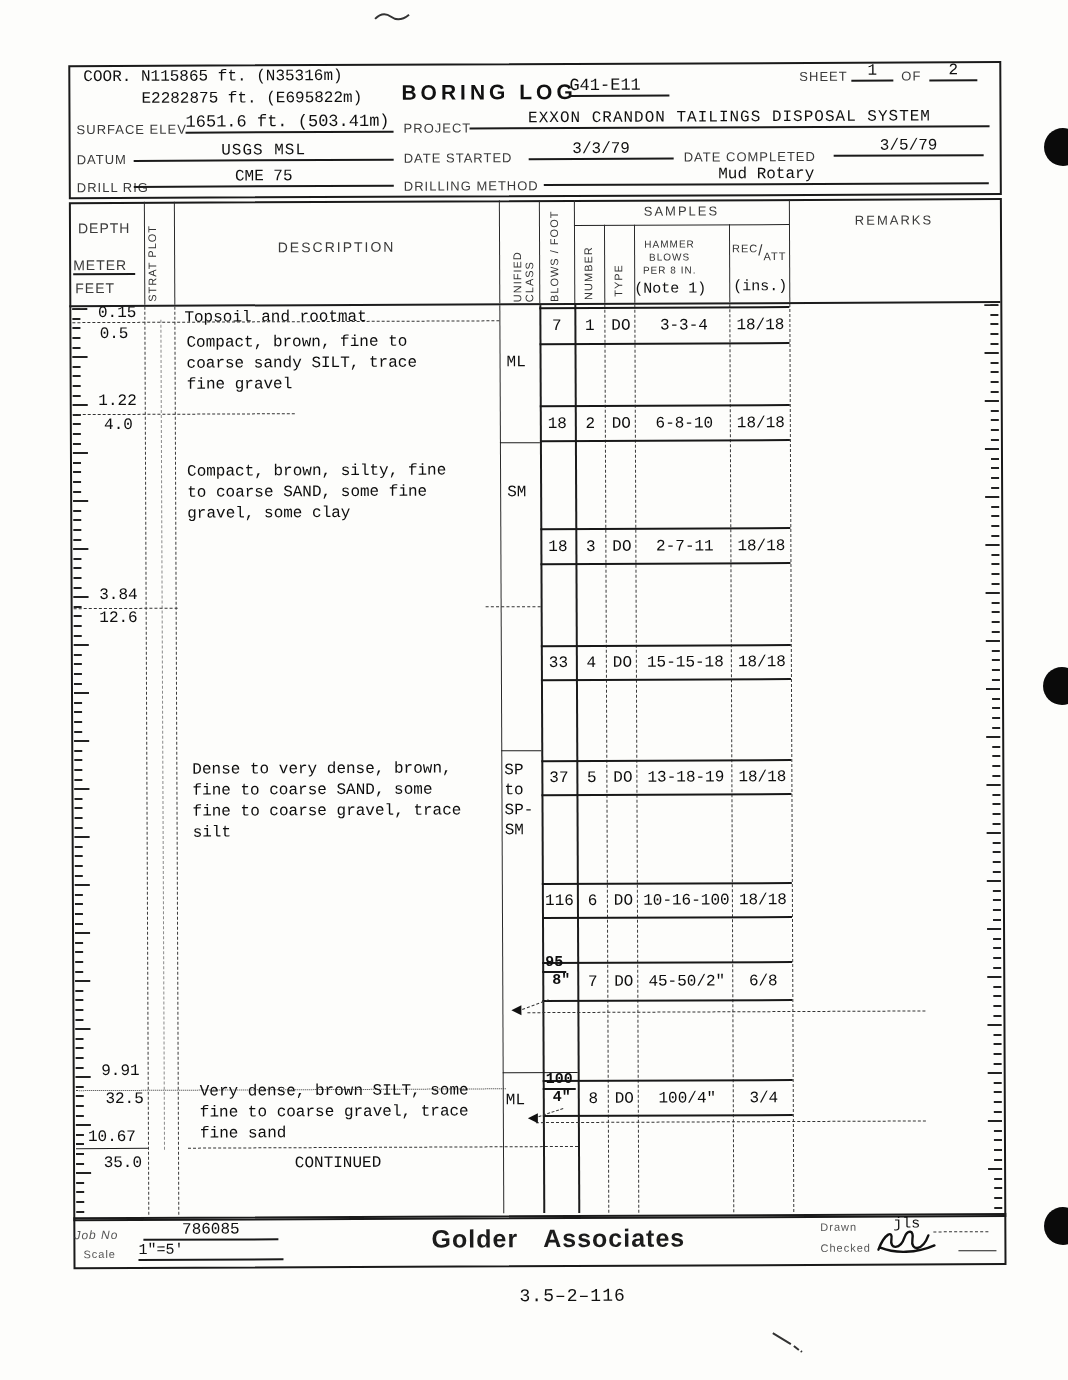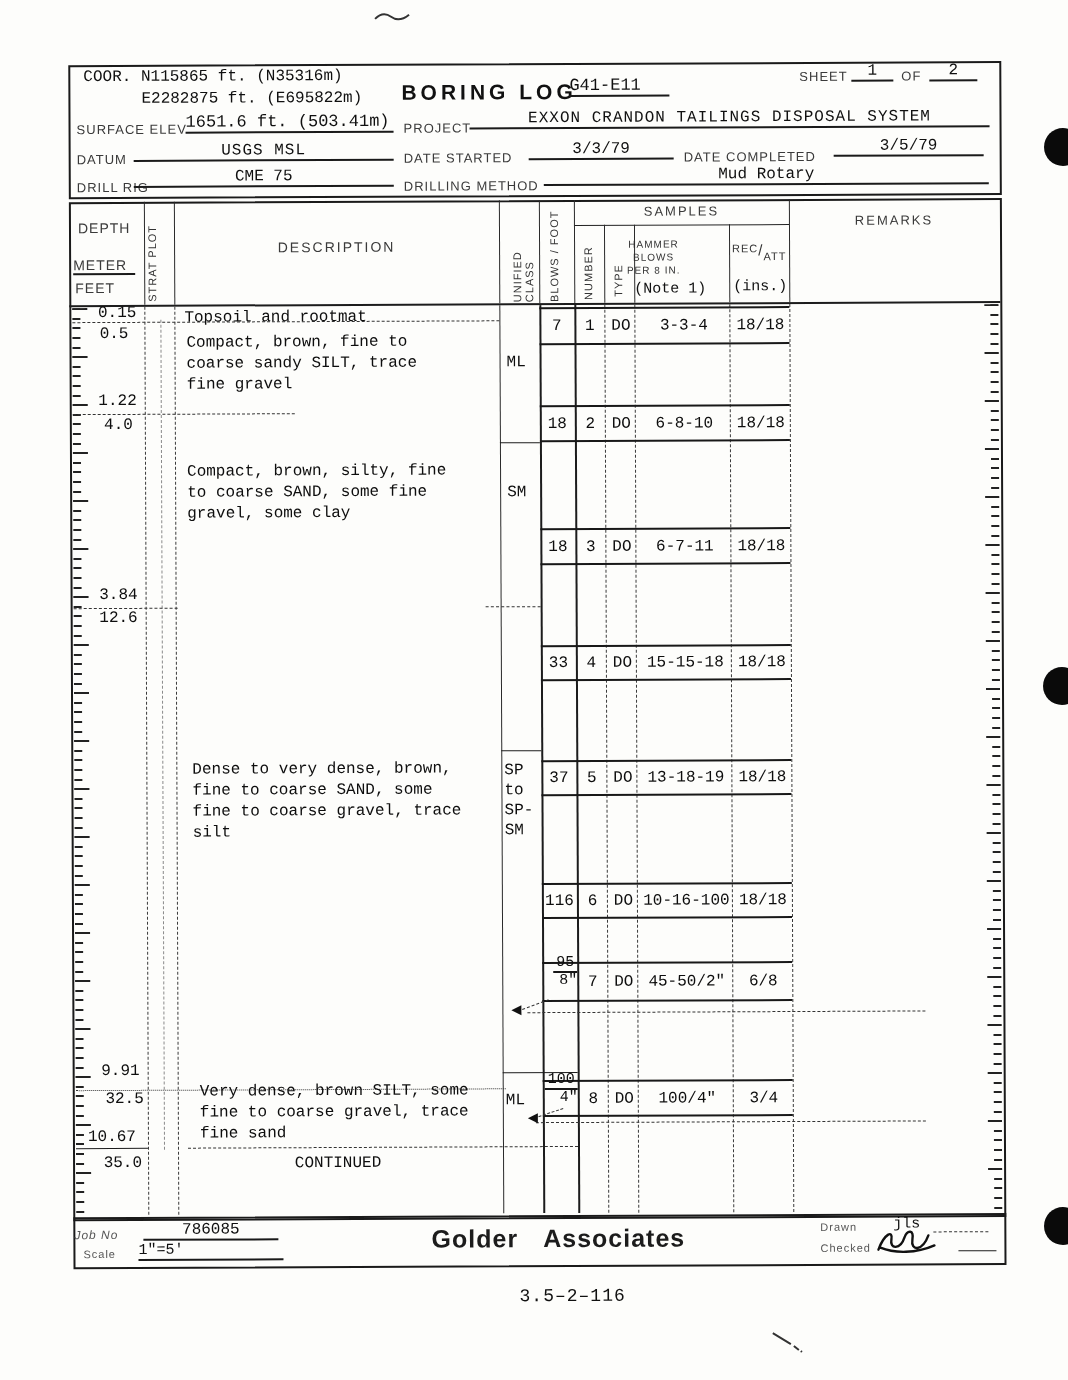--- a/index.html
+++ b/index.html
@@ -23,21 +23,21 @@
   .hdash{border-top:1.5px dashed #333;}
   .hdot{border-top:1.5px dotted #333;}
   .preline{white-space:pre-line;}
   .desc{font-size:16px;line-height:21px;color:#0e0e0e;}
   .depth{font-size:16px;width:64px;text-align:right;padding-right:4px;color:#0e0e0e;}
   .classlbl{font-size:16px;line-height:20px;color:#0e0e0e;}
   .srow{position:absolute;left:505px;width:250px;border-top:2px solid #181818;border-bottom:2px solid #181818;
         display:flex;align-items:center;font-size:16px;color:#0e0e0e;}
   .c{display:block;text-align:center;}
   .c-blows{width:35px;}.c-num{width:31px;}.c-type{width:31px;}.c-hammer{width:95px;}.c-rec{width:58px;}
-  .frac{display:flex;flex-direction:column;align-items:flex-end;line-height:16px;font-size:15px;margin-top:-20px;}
+  .frac{display:flex;flex-direction:column;align-items:flex-start;line-height:16px;font-size:15px;margin-top:-20px;font-weight:bold;}
   .frac .ftop{border-bottom:2px solid #181818;padding:0 3px;}
   .frac .fbot{padding-left:10px;}
   .ticks{position:absolute;background:repeating-linear-gradient(to bottom,#222 0px,#222 2px,transparent 2px,transparent 9.6px);}
   .ticksM{position:absolute;background:repeating-linear-gradient(to bottom,#222 0px,#222 2px,transparent 2px,transparent 48px);}
   .tri{position:absolute;width:0;height:0;border-top:5px solid transparent;border-bottom:5px solid transparent;border-right:10px solid #111;}
   .leader{position:absolute;height:0;border-top:1.5px dashed #333;}
   .hole{position:absolute;width:38px;height:38px;border-radius:50%;background:#0a0a0a;}
   .hdrsm{font-family:"Liberation Sans",sans-serif;font-size:10px;letter-spacing:1px;color:#333;line-height:13px;text-align:center;}
   .recatt{font-family:"Liberation Sans",sans-serif;font-size:11px;color:#333;letter-spacing:1px;}
 </style>
@@ -87,21 +87,21 @@
   <div class="abs lbl uline" style="left:39px;top:255px;font-size:14px;width:62px;">METER</div>
   <div class="abs lbl" style="left:41px;top:278px;font-size:14px;">FEET</div>
   <div class="abs vtext" style="left:112px;top:212px;height:88px;">STRAT PLOT</div>
   <div class="abs lbl" style="left:140px;top:238px;width:325px;text-align:center;font-size:14px;letter-spacing:2px;">DESCRIPTION</div>
   <div class="abs vtext" style="left:477px;top:208px;height:94px;">UNIFIED CLASS</div>
   <div class="abs vtext" style="left:514px;top:208px;height:94px;">BLOWS / FOOT</div>
 
   <div class="abs lbl" style="left:540px;top:204px;width:215px;height:21px;text-align:center;font-size:13px;letter-spacing:2px;border-bottom:1.5px solid #222;">SAMPLES</div>
   <div class="abs vtext" style="left:548px;top:238px;height:62px;">NUMBER</div>
   <div class="abs vtext" style="left:578px;top:245px;height:52px;">TYPE</div>
-  <div class="abs hdrsm" style="left:572px;top:238px;width:95px;">
+  <div class="abs hdrsm" style="left:588px;top:238px;width:95px;">
     <span>HAMMER</span><br>
     <span>BLOWS</span><br>
     <span>PER 8 IN.</span>
   </div>
   <div class="abs mono" style="left:600px;top:281px;width:95px;text-align:left;font-size:15px;">(Note 1)</div>
   <div class="abs recatt" style="left:698px;top:242px;width:56px;">
     <span style="position:relative;top:-3px;">REC</span><span style="font-size:15px;">/</span><span style="position:relative;top:5px;">ATT</span>
   </div>
   <div class="abs mono" style="left:696px;top:279px;width:60px;text-align:center;font-size:15px;">(ins.)</div>
   <div class="abs lbl" style="left:755px;top:214px;width:210px;text-align:center;font-size:13px;letter-spacing:2px;">REMARKS</div>
@@ -189,21 +189,21 @@
     <span class="c c-blows">18</span>
     <span class="c c-num">2</span>
     <span class="c c-type">DO</span>
     <span class="c c-hammer">6-8-10</span>
     <span class="c c-rec">18/18</span>
   </div>
   <div class="srow" style="top:528px;height:33px;">
     <span class="c c-blows">18</span>
     <span class="c c-num">3</span>
     <span class="c c-type">DO</span>
-    <span class="c c-hammer">6-7-11</span>
+    <span class="c c-hammer">2-7-11</span>
     <span class="c c-rec">18/18</span>
   </div>
   <div class="srow" style="top:645px;height:32px;">
     <span class="c c-blows">33</span>
     <span class="c c-num">4</span>
     <span class="c c-type">DO</span>
     <span class="c c-hammer">15-15-18</span>
     <span class="c c-rec">18/18</span>
   </div>
   <div class="srow" style="top:760px;height:32px;">

